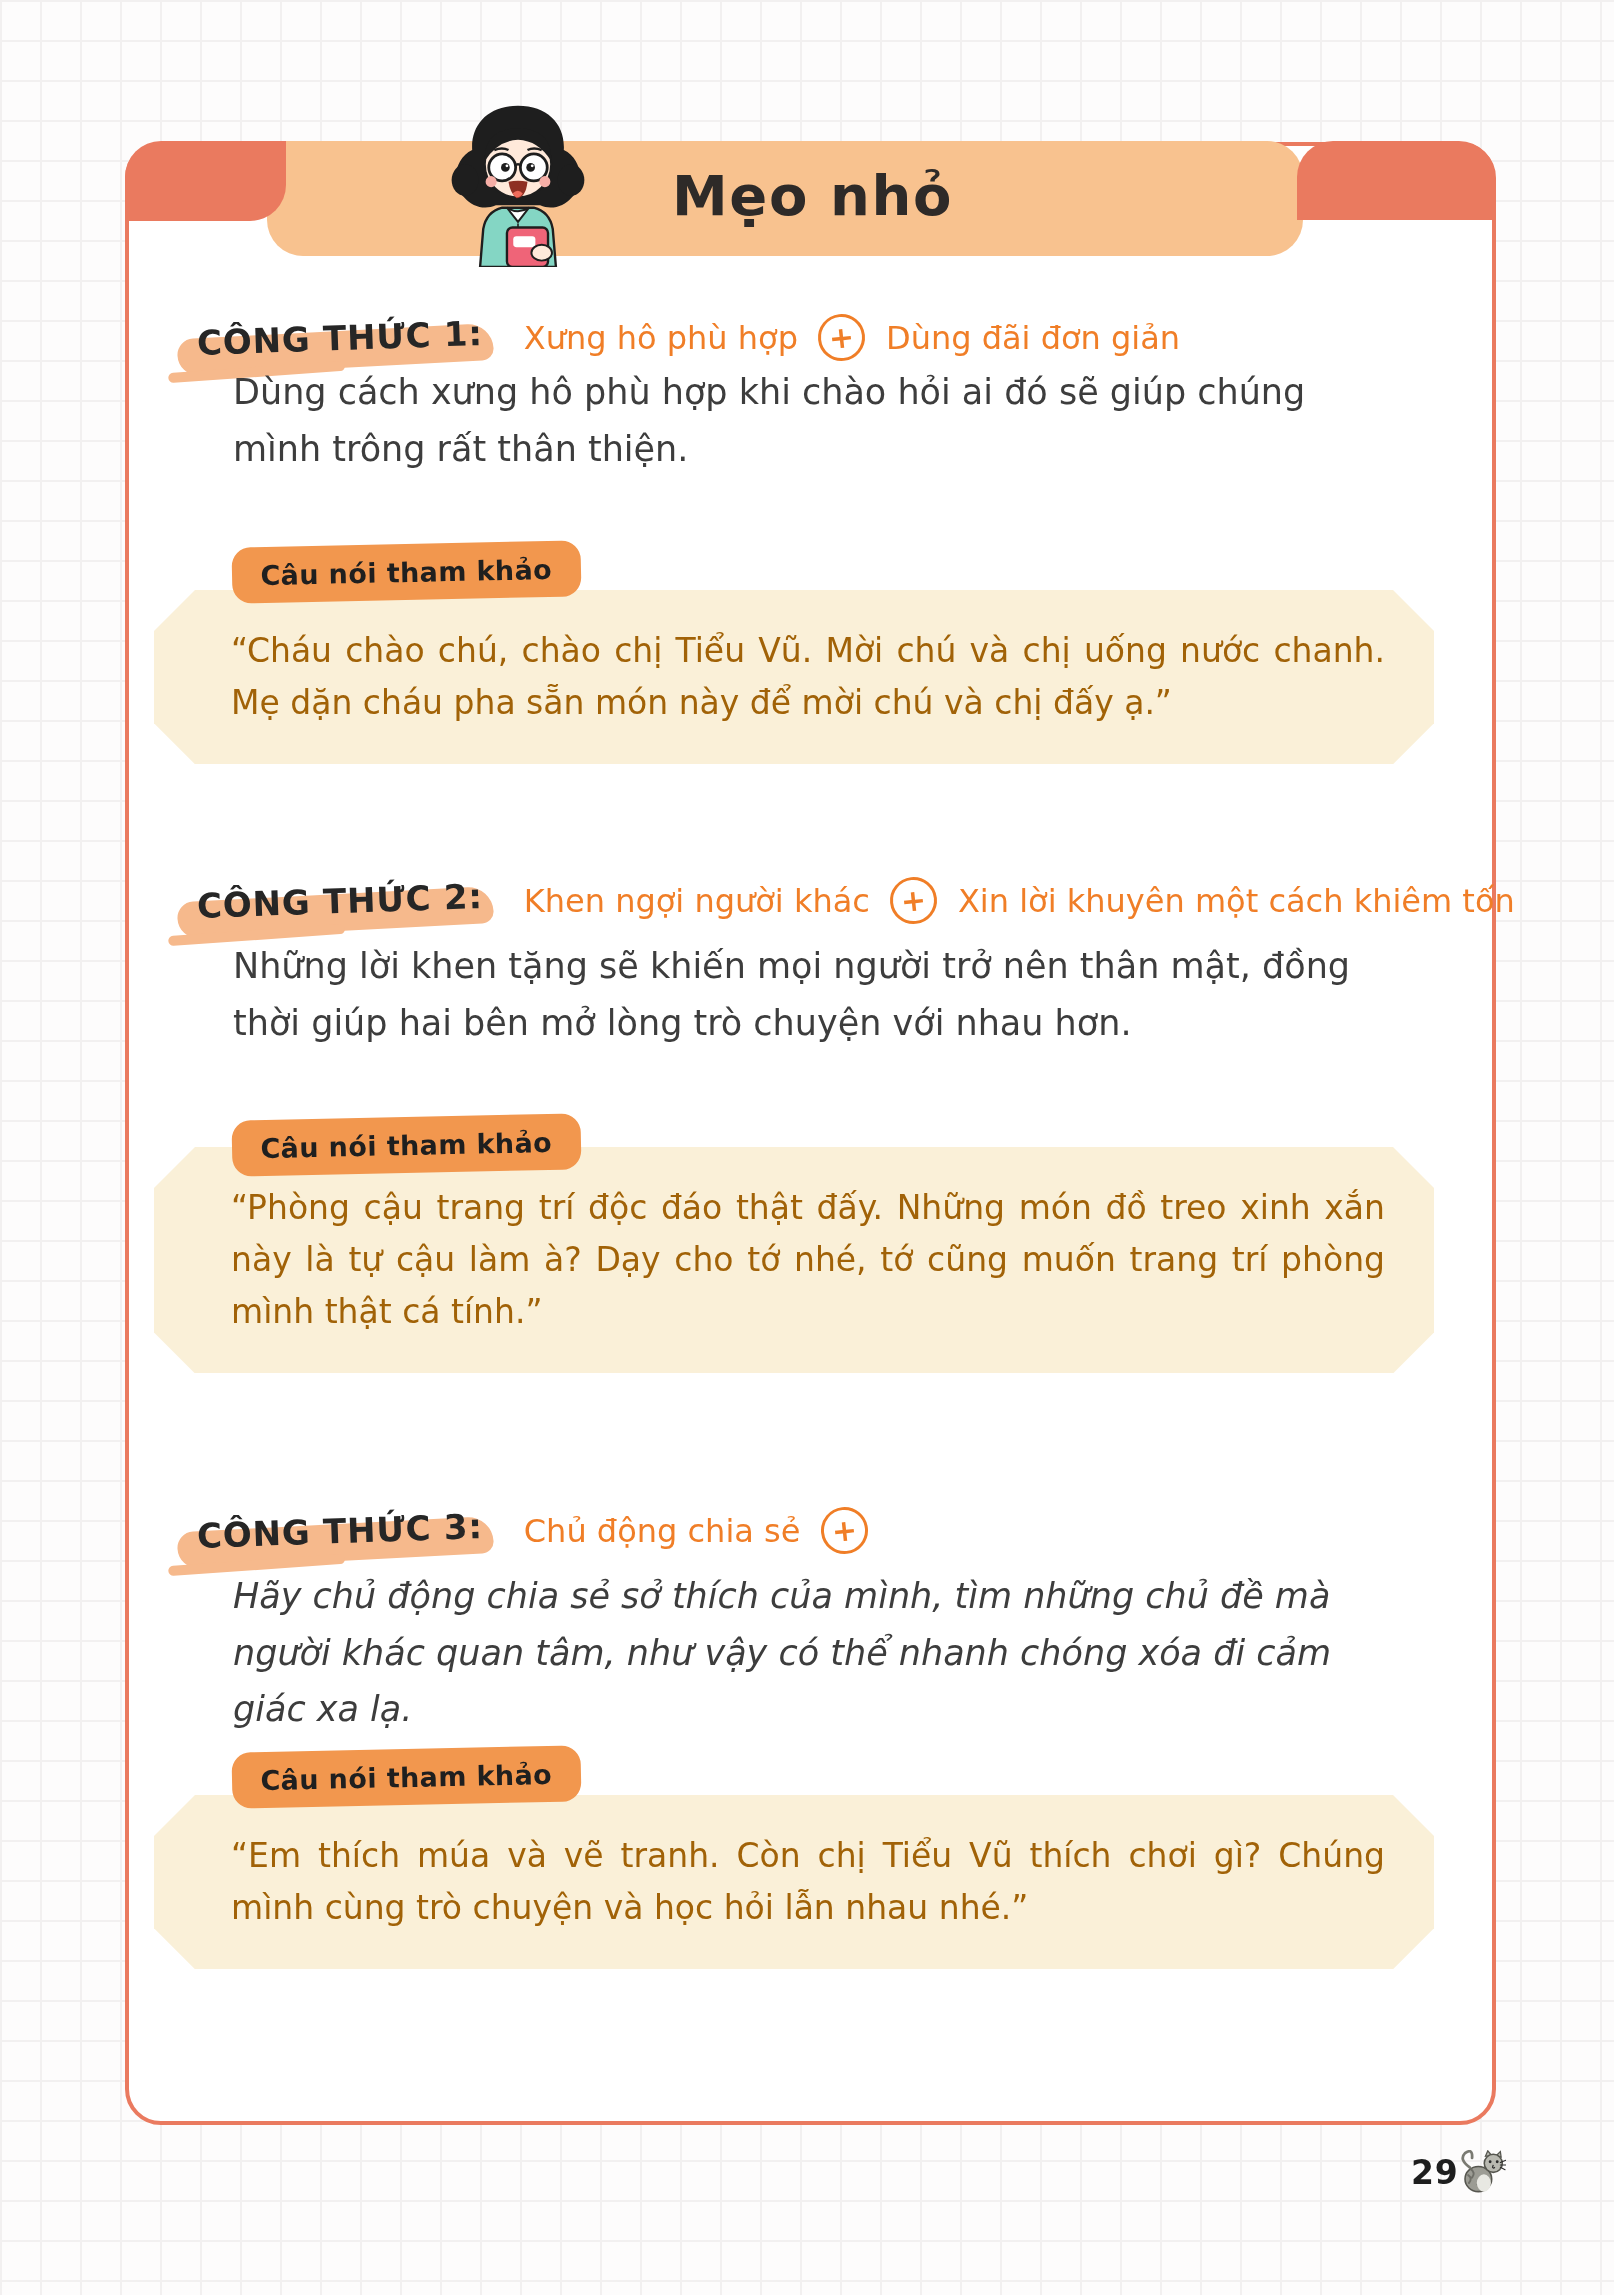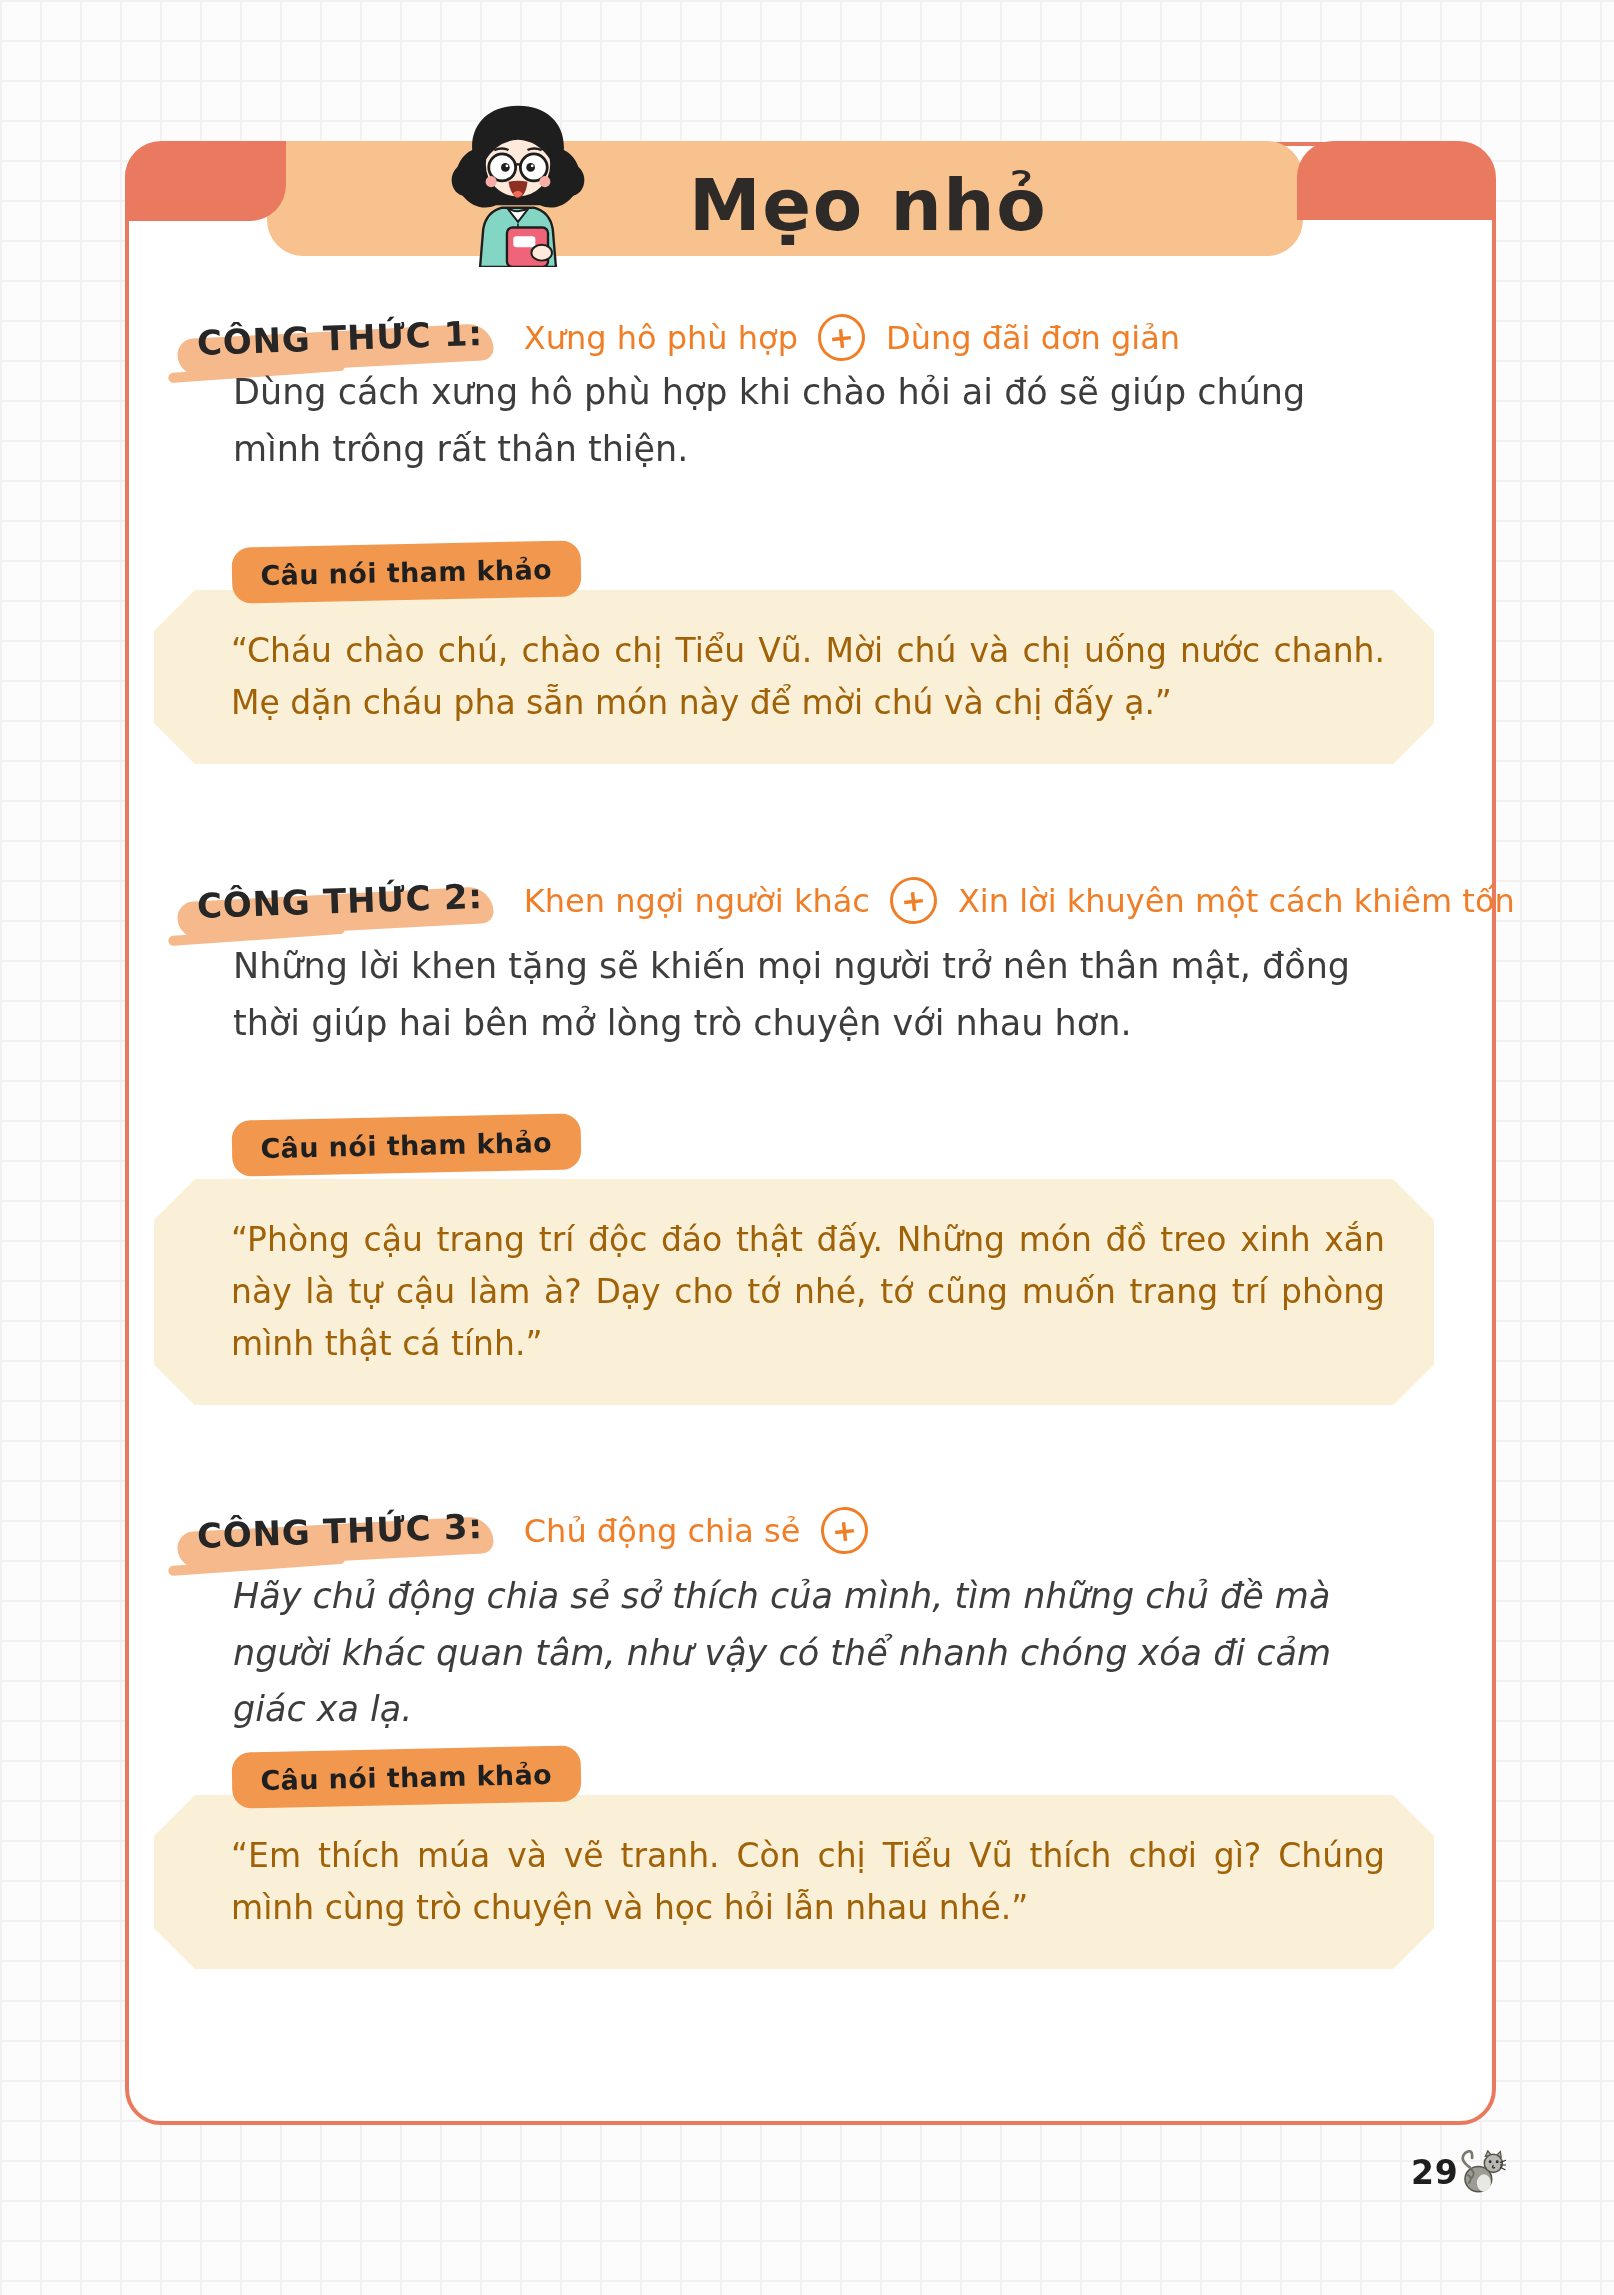--- a/index.html
+++ b/index.html
@@ -29,22 +29,22 @@
   }
   .corner-block-right{
     position:absolute;left:1297px;top:141px;width:198px;height:79px;
     background:#EA7A5F;border-radius:36px 36px 0 0;
   }
   .banner{
     position:absolute;left:267px;top:141px;width:1036px;height:115px;
     background:#F8C28F;border-radius:0 36px 36px 36px;
   }
   .page-title{
-    position:absolute;left:689px;top:163px;
-    font-size:72px;font-weight:800;color:#2E2A28;letter-spacing:1.6px;
+    position:absolute;left:672px;top:163px;
+    font-size:56px;font-weight:800;color:#2E2A28;letter-spacing:1.6px;
   }
   .girl{position:absolute;left:439px;top:101px;}
 
   
   .sec{position:absolute;left:0;width:1615px;}
   .hdr{position:absolute;left:197px;top:0;height:51px;display:flex;align-items:center;}
   .lbl-wrap{position:relative;display:inline-block;transform:rotate(-2deg);margin-right:41px;}
   .lbl-wrap::before{
     content:"";position:absolute;left:-20.5px;right:-9.5px;top:12.6px;bottom:-9.5px;
     background:#F6B98C;border-radius:17.4px 27px 12.6px 22px;transform:rotate(-1deg);
@@ -145,21 +145,21 @@
 <div class="sec" style="top:875px;">
   <div class="hdr">
     <span class="lbl-wrap">
       <span class="lbl">CÔNG THỨC 2:</span>
     </span>
     <span class="phrase">Khen ngợi người khác</span>
     <span class="plus">+</span>
     <span class="phrase">Xin lời khuyên một cách khiêm tốn</span>
   </div>
   <div class="desc" style="top:63px;">Những lời khen tặng sẽ khiến mọi người trở nên thân mật, đồng thời giúp hai bên mở lòng trò chuyện với nhau hơn.</div>
-  <div class="qbox" style="top:304px;border-radius:6px;">
+  <div class="qbox" style="top:272px;border-radius:6px;">
     <p class="quote">“Phòng cậu trang trí độc đáo thật đấy. Những món đồ treo xinh xắn này là tự cậu làm à? Dạy cho tớ nhé, tớ cũng muốn trang trí phòng mình thật cá tính.”</p>
   </div>
   <div class="tag" style="top:242px;">Câu nói tham khảo</div>
 </div>
 
 <div class="sec" style="top:1505px;">
   <div class="hdr">
     <span class="lbl-wrap">
       <span class="lbl">CÔNG THỨC 3:</span>
     </span>

